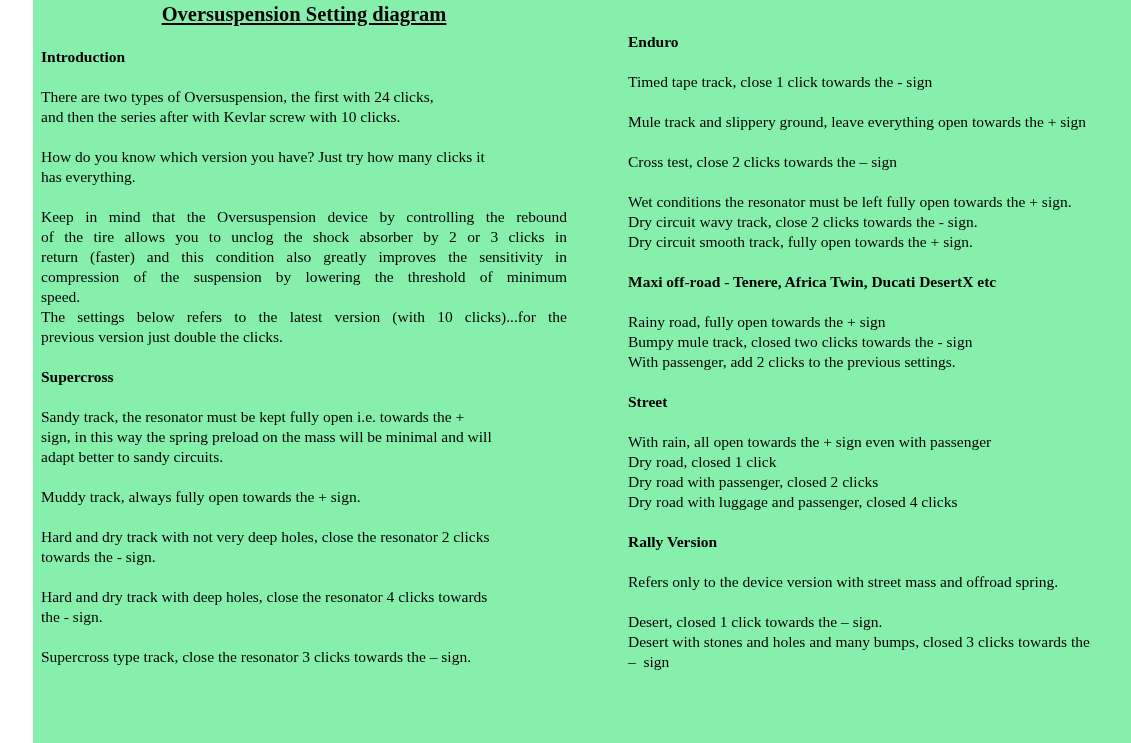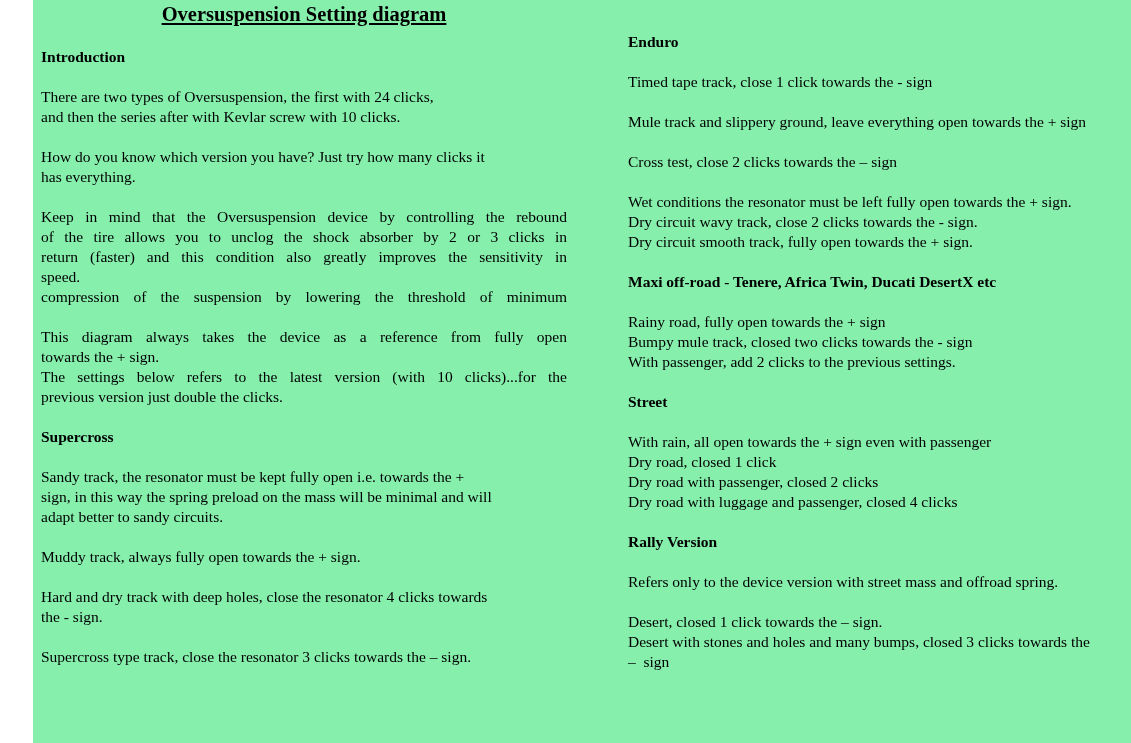--- a/index.html
+++ b/index.html
@@ -72,39 +72,39 @@
         <div class="line">and then the series after with Kevlar screw with 10 clicks.</div>
       </div>
       <div class="block b-para">
         <div class="line">How do you know which version you have? Just try how many clicks it</div>
         <div class="line">has everything.</div>
       </div>
       <div class="block b-para">
         <div class="line jstretch">Keep in mind that the Oversuspension device by controlling the rebound</div>
         <div class="line jstretch">of the tire allows you to unclog the shock absorber by 2 or 3 clicks in</div>
         <div class="line jstretch">return (faster) and this condition also greatly improves the sensitivity in</div>
+        <div class="line jstretch">compression of the suspension by lowering the threshold of minimum</div>
         <div class="line">speed.</div>
-        <div class="line jstretch">compression of the suspension by lowering the threshold of minimum</div>
-      </div>
-      <div class="block b-para">
-        <div class="line jstretch">This diagram always takes the device as a reference from fully open</div>
-        <div class="line">towards the + sign.</div>
       </div>
       <div class="block b-para attach">
         <div class="line jstretch">The settings below refers to the latest version (with 10 clicks)...for the</div>
         <div class="line">previous version just double the clicks.</div>
       </div>
       <div class="block b-heading">Supercross</div>
       <div class="block b-para">
         <div class="line">Sandy track, the resonator must be kept fully open i.e. towards the +</div>
         <div class="line">sign, in this way the spring preload on the mass will be minimal and will</div>
         <div class="line">adapt better to sandy circuits.</div>
       </div>
       <div class="block b-para">
         <div class="line">Muddy track, always fully open towards the + sign.</div>
+      </div>
+      <div class="block b-para">
+        <div class="line">Hard and dry track with not very deep holes, close the resonator 2 clicks</div>
+        <div class="line">towards the - sign.</div>
       </div>
       <div class="block b-para">
         <div class="line">Hard and dry track with deep holes, close the resonator 4 clicks towards</div>
         <div class="line">the - sign.</div>
       </div>
       <div class="block b-para">
         <div class="line">Supercross type track, close the resonator 3 clicks towards the – sign.</div>
       </div>
     </div>
   <div class="col col-right" id="col-right">

